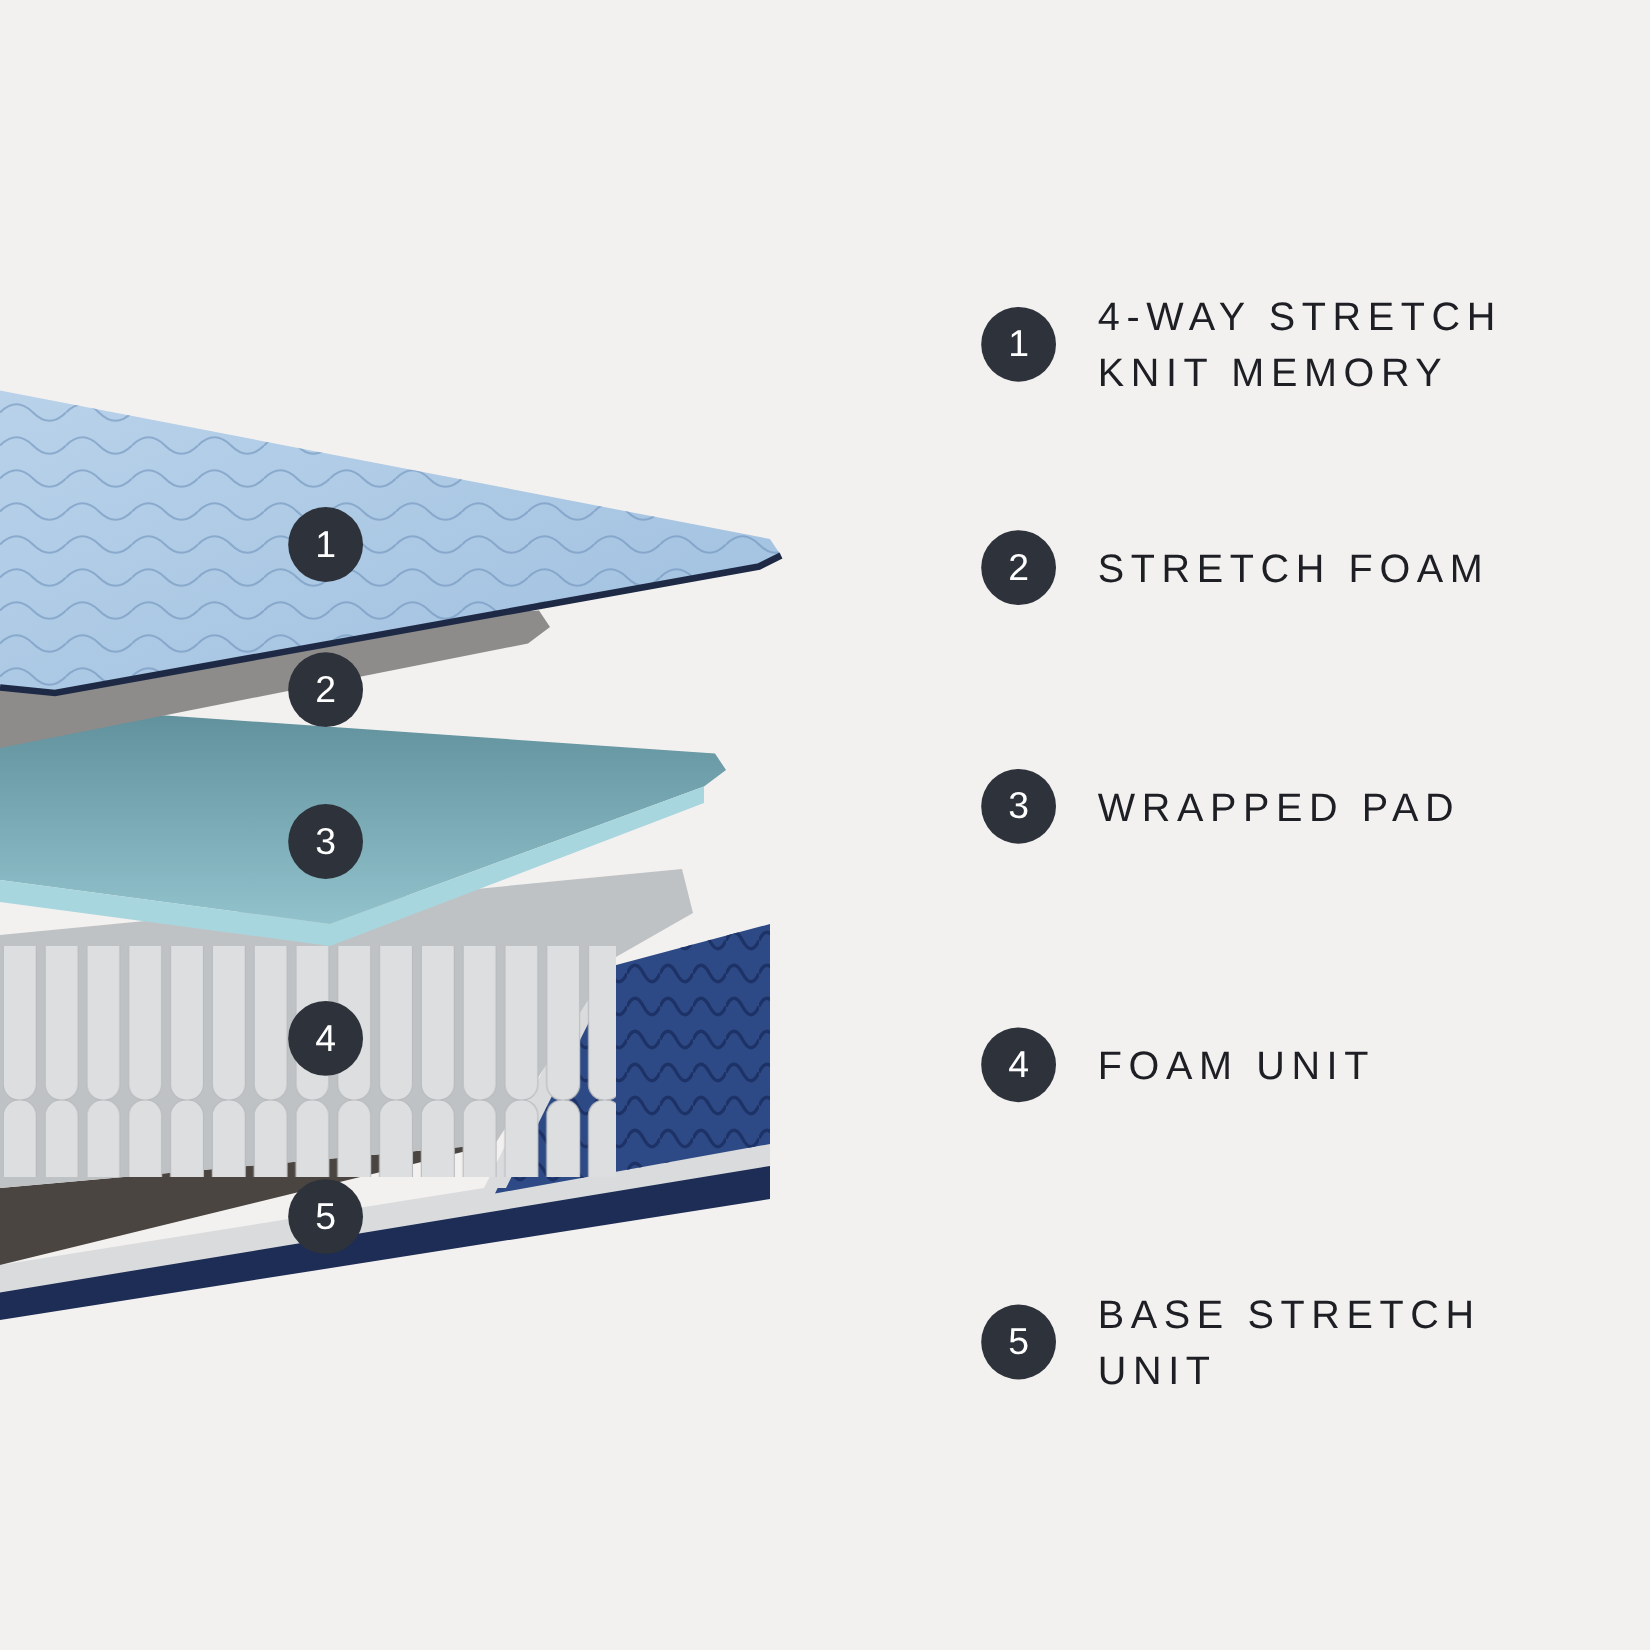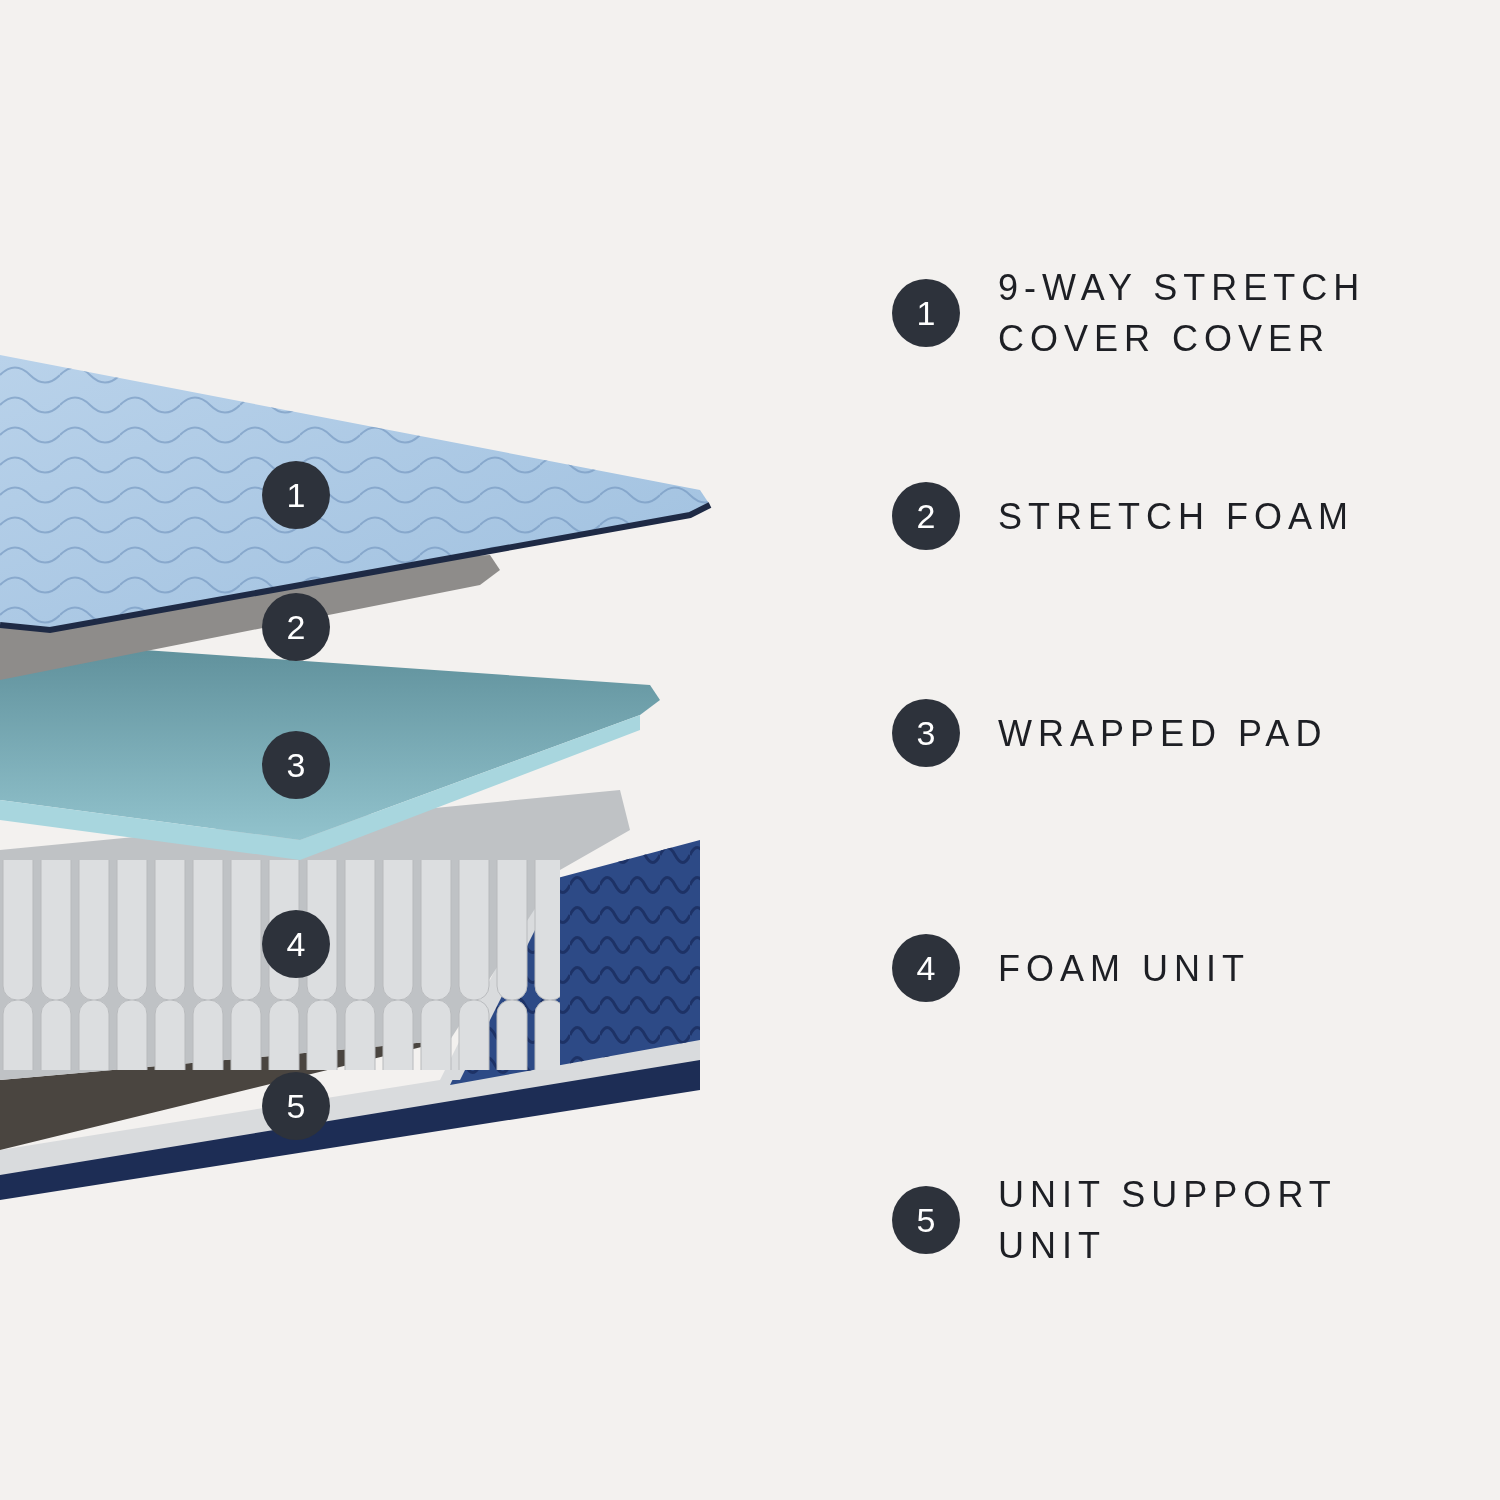--- a/index.html
+++ b/index.html
@@ -68,22 +68,22 @@
 
 <div class="badge" style="left:262px;top:461px;">1</div>
 <div class="badge" style="left:262px;top:593px;">2</div>
 <div class="badge" style="left:262px;top:731px;">3</div>
 <div class="badge" style="left:262px;top:910px;">4</div>
 <div class="badge" style="left:262px;top:1072px;">5</div>
 
 <div class="legend-item" style="top:262px;">
   <div class="badge">1</div>
   <div class="legend-label">
-    <span>9-WAY STRETCH</span>
-    <span>COVER COVER</span>
+    <span>4-WAY STRETCH</span>
+    <span>KNIT MEMORY</span>
   </div>
 </div>
 
 <div class="legend-item" style="top:482px;">
   <div class="badge">2</div>
   <div class="legend-label">
     <span>STRETCH FOAM</span>
   </div>
 </div>
 
@@ -97,16 +97,16 @@
 <div class="legend-item" style="top:934px;">
   <div class="badge">4</div>
   <div class="legend-label">
     <span>FOAM UNIT</span>
   </div>
 </div>
 
 <div class="legend-item" style="top:1169px;">
   <div class="badge">5</div>
   <div class="legend-label">
-    <span>UNIT SUPPORT</span>
+    <span>BASE STRETCH</span>
     <span>UNIT</span>
   </div>
 </div>
 
 </body></html>

